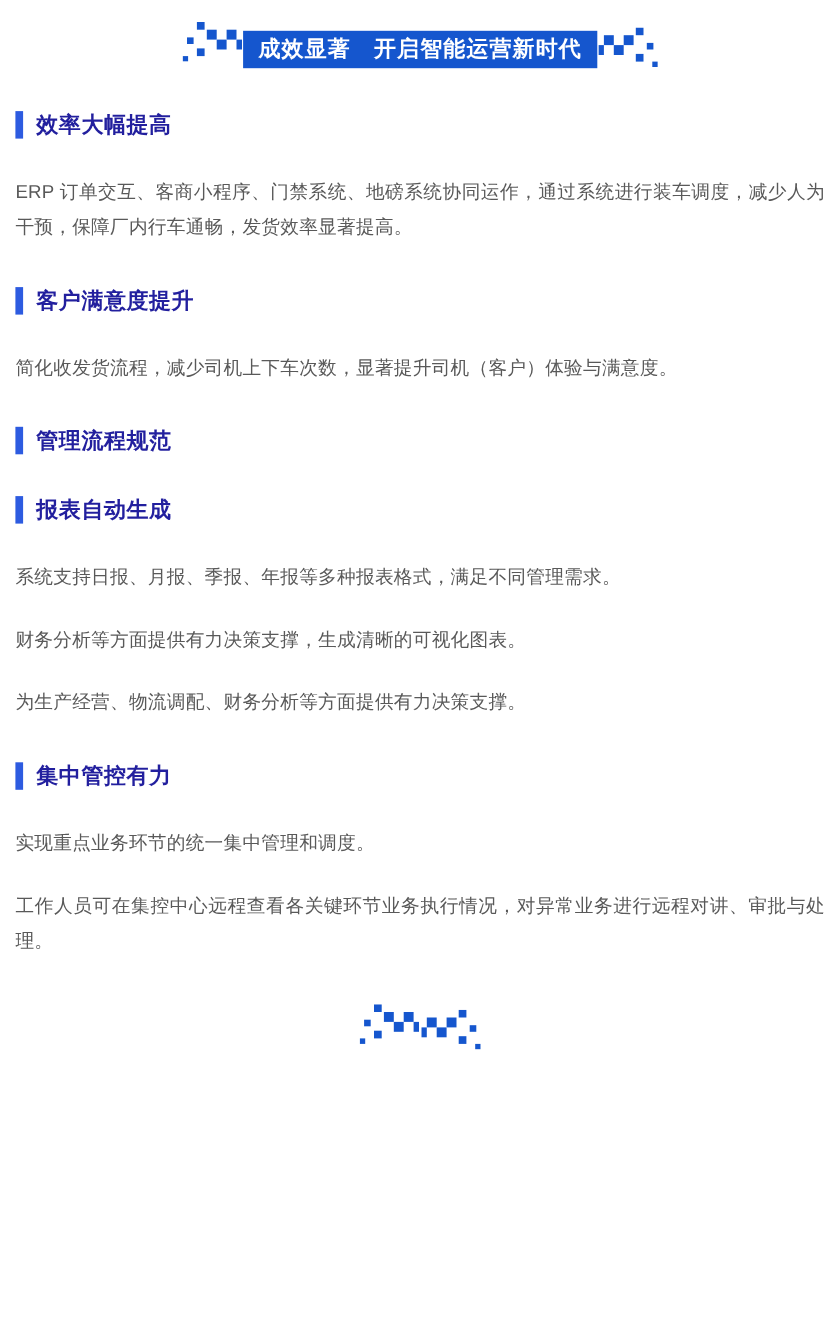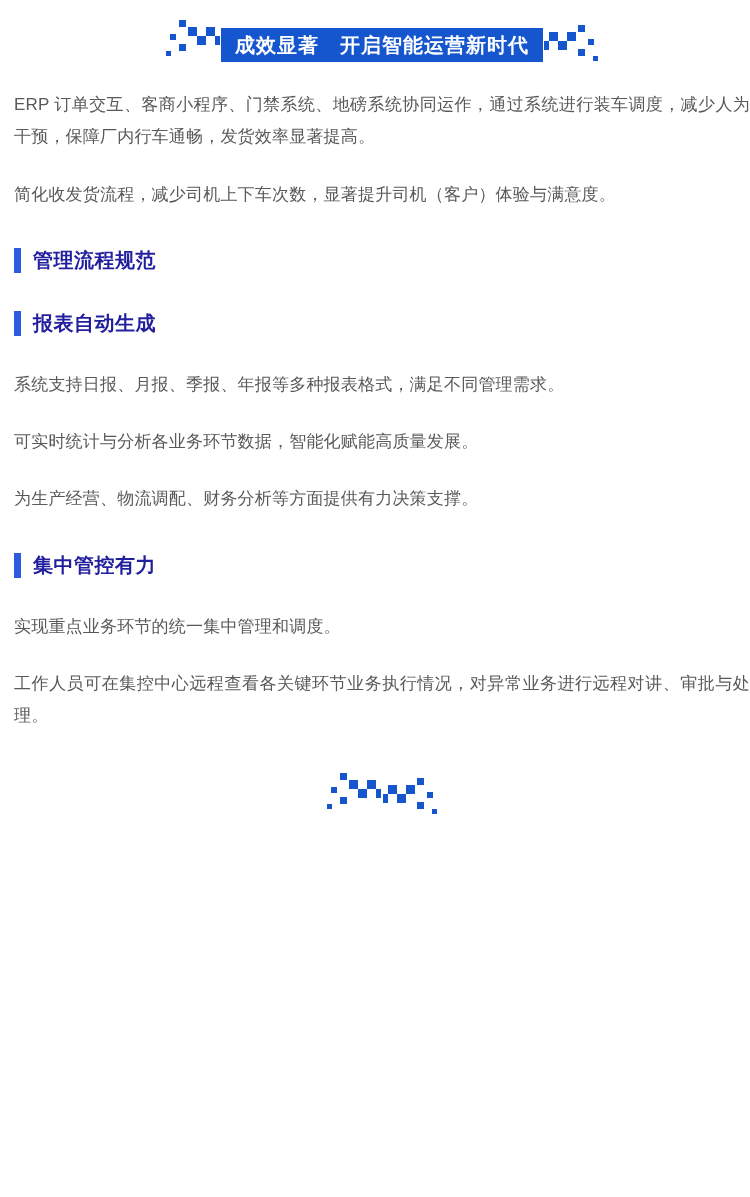--- a/index.html
+++ b/index.html
@@ -89,41 +89,49 @@
       <rect x="40" y="7" width="9" height="9"></rect>
       <rect x="31" y="16" width="9" height="9"></rect>
       <rect x="49" y="16" width="5" height="9"></rect>
       <rect x="4" y="14" width="6" height="6"></rect>
       <rect x="13" y="24" width="7" height="7"></rect>
       <rect x="0" y="31" width="5" height="5"></rect>
     </svg>
   </div>
 
   <section>
+    <div class="sec-heading">
+      <span class="bar"></span>
+      <span class="title">效率大幅提高</span>
+    </div>
     <p class="para">ERP 订单交互、客商小程序、门禁系统、地磅系统协同运作，通过系统进行装车调度，减少人为干预，保障厂内行车通畅，发货效率显著提高。</p>
   </section>
 
   <section>
+    <div class="sec-heading">
+      <span class="bar"></span>
+      <span class="title">客户满意度提升</span>
+    </div>
     <p class="para">简化收发货流程，减少司机上下车次数，显著提升司机（客户）体验与满意度。</p>
   </section>
 
   <section>
     <div class="sec-heading">
       <span class="bar"></span>
       <span class="title">管理流程规范</span>
     </div>
   </section>
 
   <section>
     <div class="sec-heading">
       <span class="bar"></span>
       <span class="title">报表自动生成</span>
     </div>
     <p class="para">系统支持日报、月报、季报、年报等多种报表格式，满足不同管理需求。</p>
-    <p class="para">可实时统计与分析各业务环节数据，智能化赋能高质量发展。</p>
+    <p class="para">财务分析等方面提供有力决策支撑，生成清晰的可视化图表。</p>
     <p class="para">为生产经营、物流调配、财务分析等方面提供有力决策支撑。</p>
   </section>
 
   <section>
     <div class="sec-heading">
       <span class="bar"></span>
       <span class="title">集中管控有力</span>
     </div>
     <p class="para">实现重点业务环节的统一集中管理和调度。</p>
     <p class="para">工作人员可在集控中心远程查看各关键环节业务执行情况，对异常业务进行远程对讲、审批与处理。</p>

